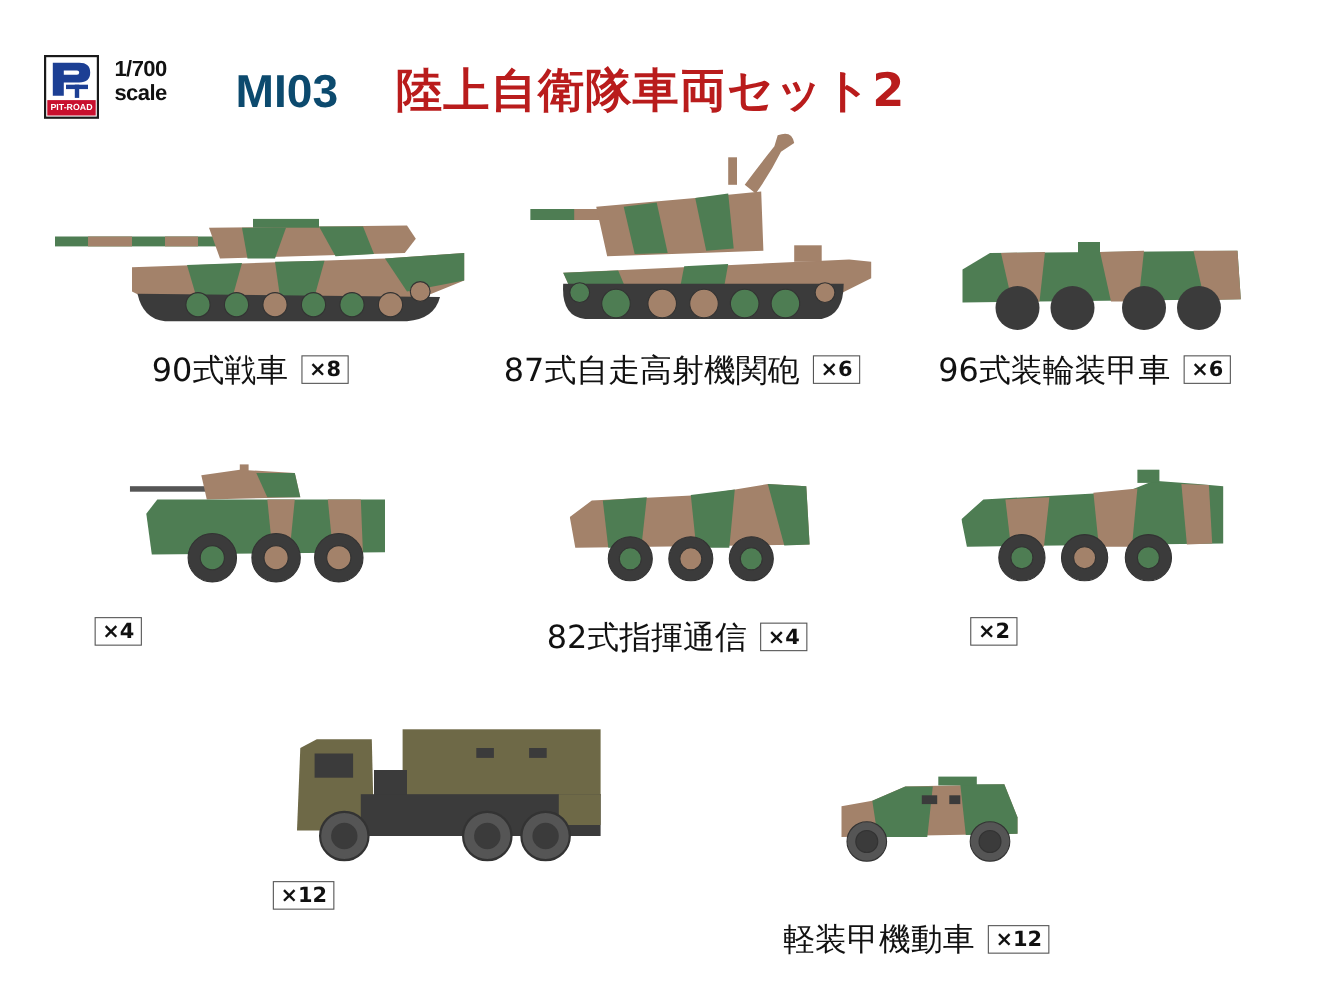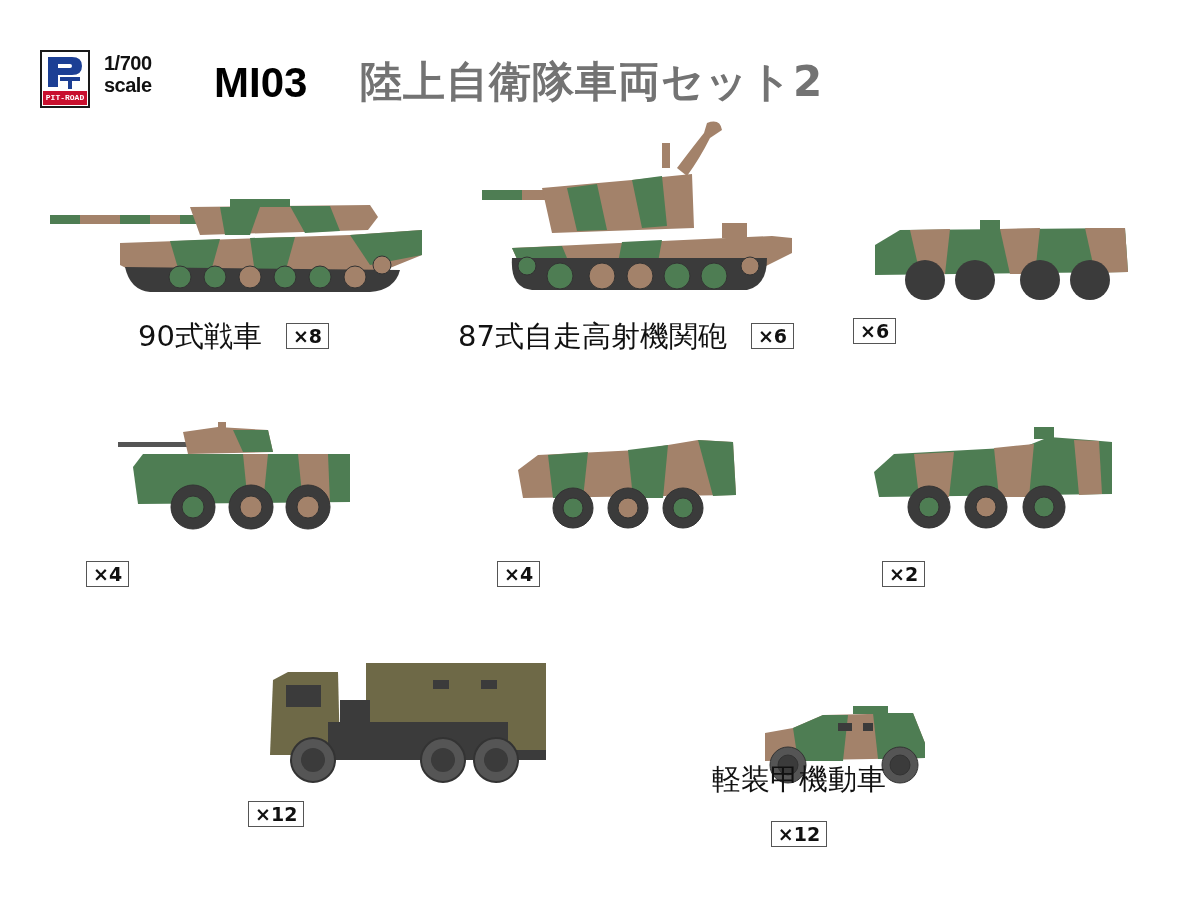--- a/index.html
+++ b/index.html
@@ -1,25 +1,25 @@
 <!DOCTYPE html>
 <html><head>
 <meta charset="utf-8">
 <style>
   html,body{margin:0;padding:0;background:#ffffff;}
   body{width:1200px;height:900px;position:relative;overflow:hidden;font-family:"DejaVu Sans","Liberation Sans",sans-serif;color:#111;}
   .logo{position:absolute;left:40px;top:50px;width:50px;height:58px;border:2px solid #1a1a1a;box-sizing:border-box;background:#fff;}
   .logo .mark{position:absolute;left:4px;top:3px;width:38px;height:34px;}
-  .logo .brand{position:absolute;left:1px;right:1px;bottom:1px;height:14px;background:#c8102e;color:#fff;font-size:8px;font-weight:bold;text-align:center;line-height:14px;font-family:Liberation Mono, monospace;}
+  .logo .brand{position:absolute;left:1px;right:1px;bottom:1px;height:14px;background:#c8102e;color:#fff;font-size:8px;font-weight:bold;text-align:center;line-height:14px;font-family:Liberation Sans, sans-serif;}
   .scale{position:absolute;left:104px;top:52px;font-family:"Liberation Sans",sans-serif;font-weight:900;font-size:20px;line-height:22px;color:#111;letter-spacing:-0.5px;}
-  .code{position:absolute;left:214px;top:58px;font-family:"Liberation Sans",sans-serif;font-weight:bold;font-size:42px;line-height:50px;color:#000000;}
-  .title{position:absolute;left:360px;top:55px;font-family:"DejaVu Sans",sans-serif;font-weight:bold;font-size:42px;line-height:54px;color:#737373;letter-spacing:1px;}
+  .code{position:absolute;left:214px;top:58px;font-family:"Liberation Sans",sans-serif;font-weight:bold;font-size:42px;line-height:50px;color:#0c4a6e;}
+  .title{position:absolute;left:360px;top:55px;font-family:"DejaVu Sans",sans-serif;font-weight:bold;font-size:42px;line-height:54px;color:#b91c1c;letter-spacing:1px;}
   .vehicle{position:absolute;}
   .vehicle svg{display:block;}
-  .label{position:absolute;font-family:"DejaVu Sans",sans-serif;font-size:29px;line-height:36px;color:#111;white-space:nowrap;display:flex;align-items:center;gap:24px;}
+  .label{position:absolute;font-family:"DejaVu Sans",sans-serif;font-size:29px;line-height:36px;color:#111;white-space:nowrap;display:flex;align-items:center;gap:12px;}
   .qty{display:inline-block;border:1.5px solid #555;font-family:"DejaVu Sans",sans-serif;font-weight:bold;font-size:19px;line-height:24px;padding:0 6px;color:#111;}
 </style>
 </head>
 <body>
 
 <div class="logo">
   <svg class="mark" viewBox="0 0 38 34">
     <path d="M2 2 H26 Q36 2 36 11 Q36 20 26 20 H12 V32 H2 Z M12 9 V13 H24 Q26 13 26 11 Q26 9 24 9 Z" fill="#1c3f94"></path>
     <rect x="14" y="22" width="20" height="4" fill="#1c3f94"></rect>
     <rect x="22" y="22" width="4" height="12" fill="#1c3f94"></rect>
@@ -102,20 +102,21 @@
     <rect x="110" y="10" width="20" height="10" fill="#4e7d53"></rect>
     <g fill="#3b3b3b">
       <circle cx="55" cy="70" r="20"></circle>
         <circle cx="105" cy="70" r="20"></circle>
       <circle cx="170" cy="70" r="20"></circle>
         <circle cx="220" cy="70" r="20"></circle>
     </g>
   </svg>
 </div>
 <div class="label" style="left:853px;top:318px;">
+  <span>96式装輪装甲車</span>
   <span class="qty">×6</span>
 </div>
 
 <div class="vehicle" style="left:118px;top:422px;">
   <svg width="235" height="112" viewBox="0 0 235 112">
     <rect x="0" y="20" width="70" height="5" fill="#555"></rect>
     <polygon points="65,10 100,5 150,8 155,30 70,32" fill="#a3826a"></polygon>
     <polygon points="115,8 150,8 155,30 125,30" fill="#4e7d53"></polygon>
     <rect x="100" y="0" width="8" height="8" fill="#a3826a"></rect>
     <polygon points="15,45 25,32 232,32 232,80 20,82" fill="#4e7d53"></polygon>
@@ -145,20 +146,21 @@
       <circle cx="55" cy="78" r="20" fill="#3b3b3b"></circle>
         <circle cx="55" cy="78" r="10" fill="#4e7d53"></circle>
       <circle cx="110" cy="78" r="20" fill="#3b3b3b"></circle>
         <circle cx="110" cy="78" r="10" fill="#a3826a"></circle>
       <circle cx="165" cy="78" r="20" fill="#3b3b3b"></circle>
         <circle cx="165" cy="78" r="10" fill="#4e7d53"></circle>
     </g>
   </svg>
 </div>
 <div class="label" style="left:497px;top:561px;">
+  <span>82式指揮通信</span>
   <span class="qty">×4</span>
 </div>
 
 <div class="vehicle" style="left:874px;top:422px;">
   <svg width="240" height="110" viewBox="0 0 240 110">
     <polygon points="0,50 20,32 150,25 175,15 215,18 238,20 238,72 5,75" fill="#4e7d53"></polygon>
     <polygon points="40,32 80,30 75,75 45,75" fill="#a3826a"></polygon>
     <polygon points="120,26 160,22 155,75 125,75" fill="#a3826a"></polygon>
     <polygon points="200,18 225,19 228,72 205,73" fill="#a3826a"></polygon>
     <rect x="160" y="5" width="20" height="12" fill="#4e7d53"></rect>
@@ -211,16 +213,16 @@
     <rect x="75" y="20" width="14" height="8" fill="#3b3b3b"></rect>
     <rect x="100" y="20" width="10" height="8" fill="#3b3b3b"></rect>
     <g stroke="#333" stroke-width="1">
       <circle cx="25" cy="62" r="18" fill="#555"></circle>
         <circle cx="25" cy="62" r="10" fill="#3b3b3b"></circle>
       <circle cx="137" cy="62" r="18" fill="#555"></circle>
         <circle cx="137" cy="62" r="10" fill="#3b3b3b"></circle>
     </g>
   </svg>
 </div>
-<div class="label" style="left:712px;top:761px;flex-direction:column;">
+<div class="label" style="left:712px;top:836px;">
   <span>軽装甲機動車</span>
   <span class="qty">×12</span>
 </div>
 
 </body></html>

